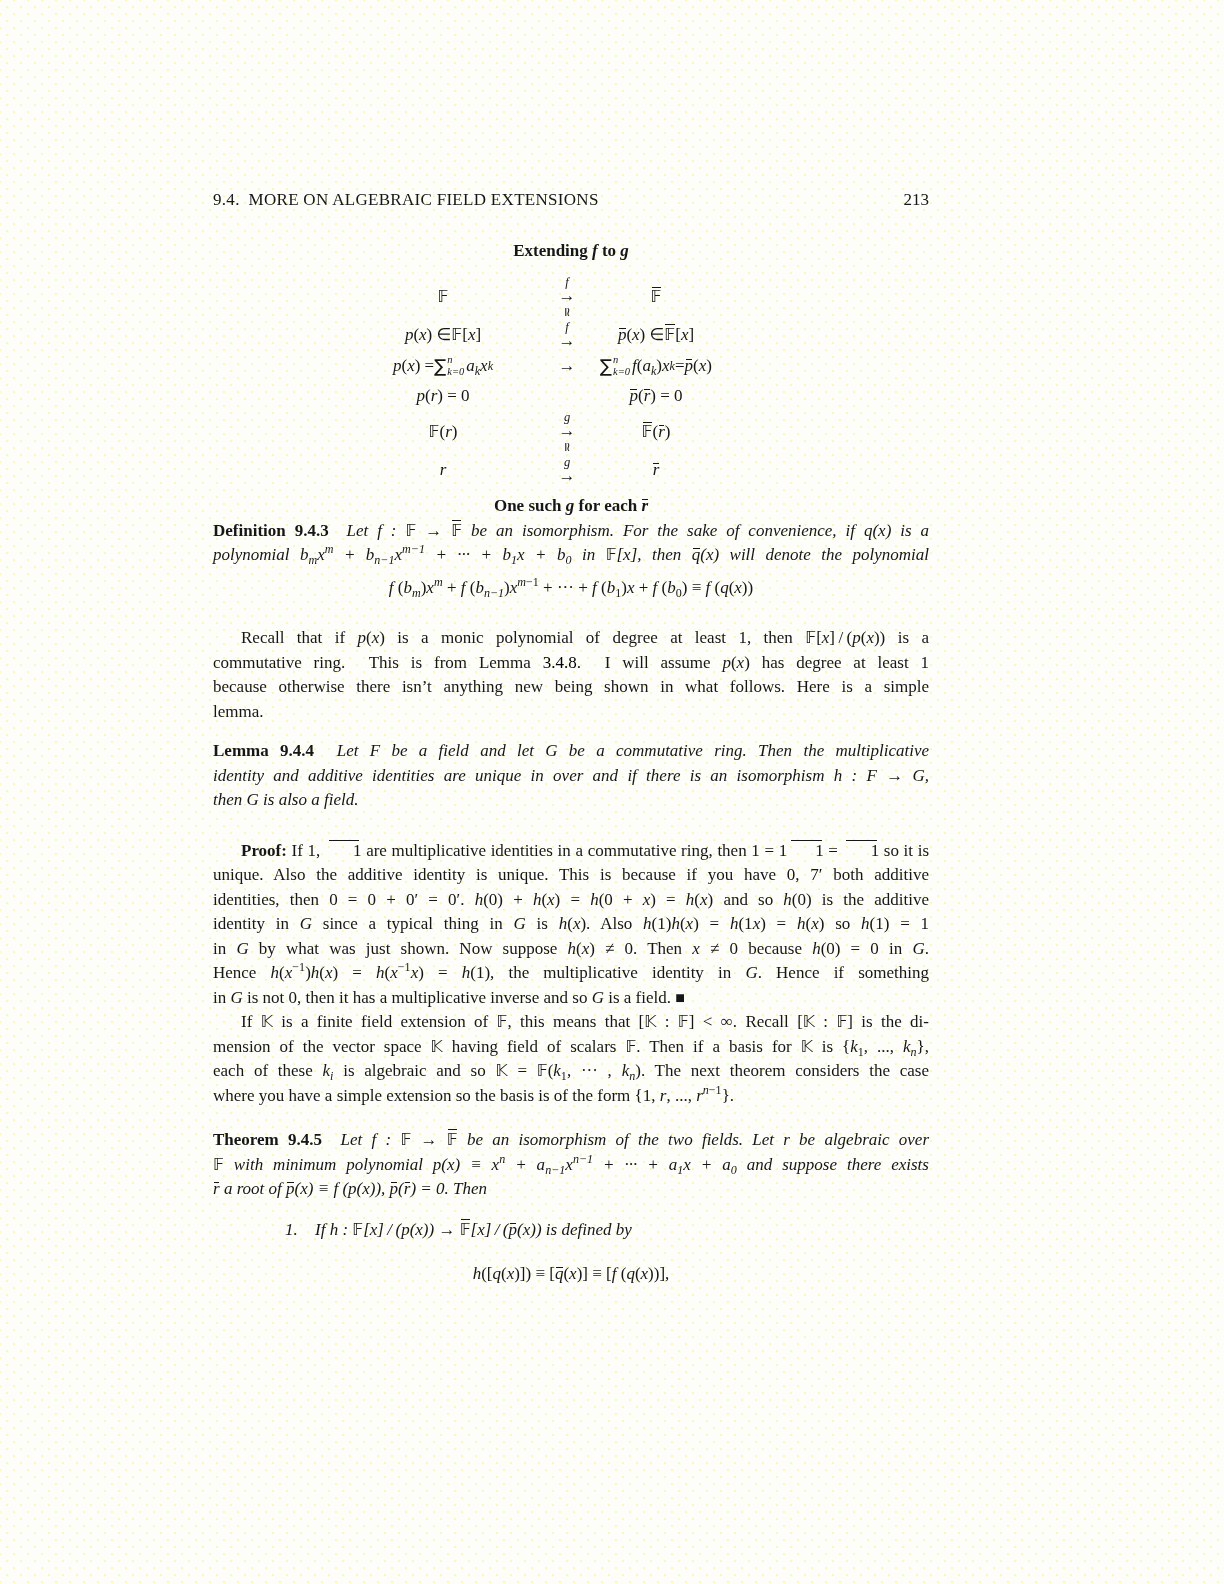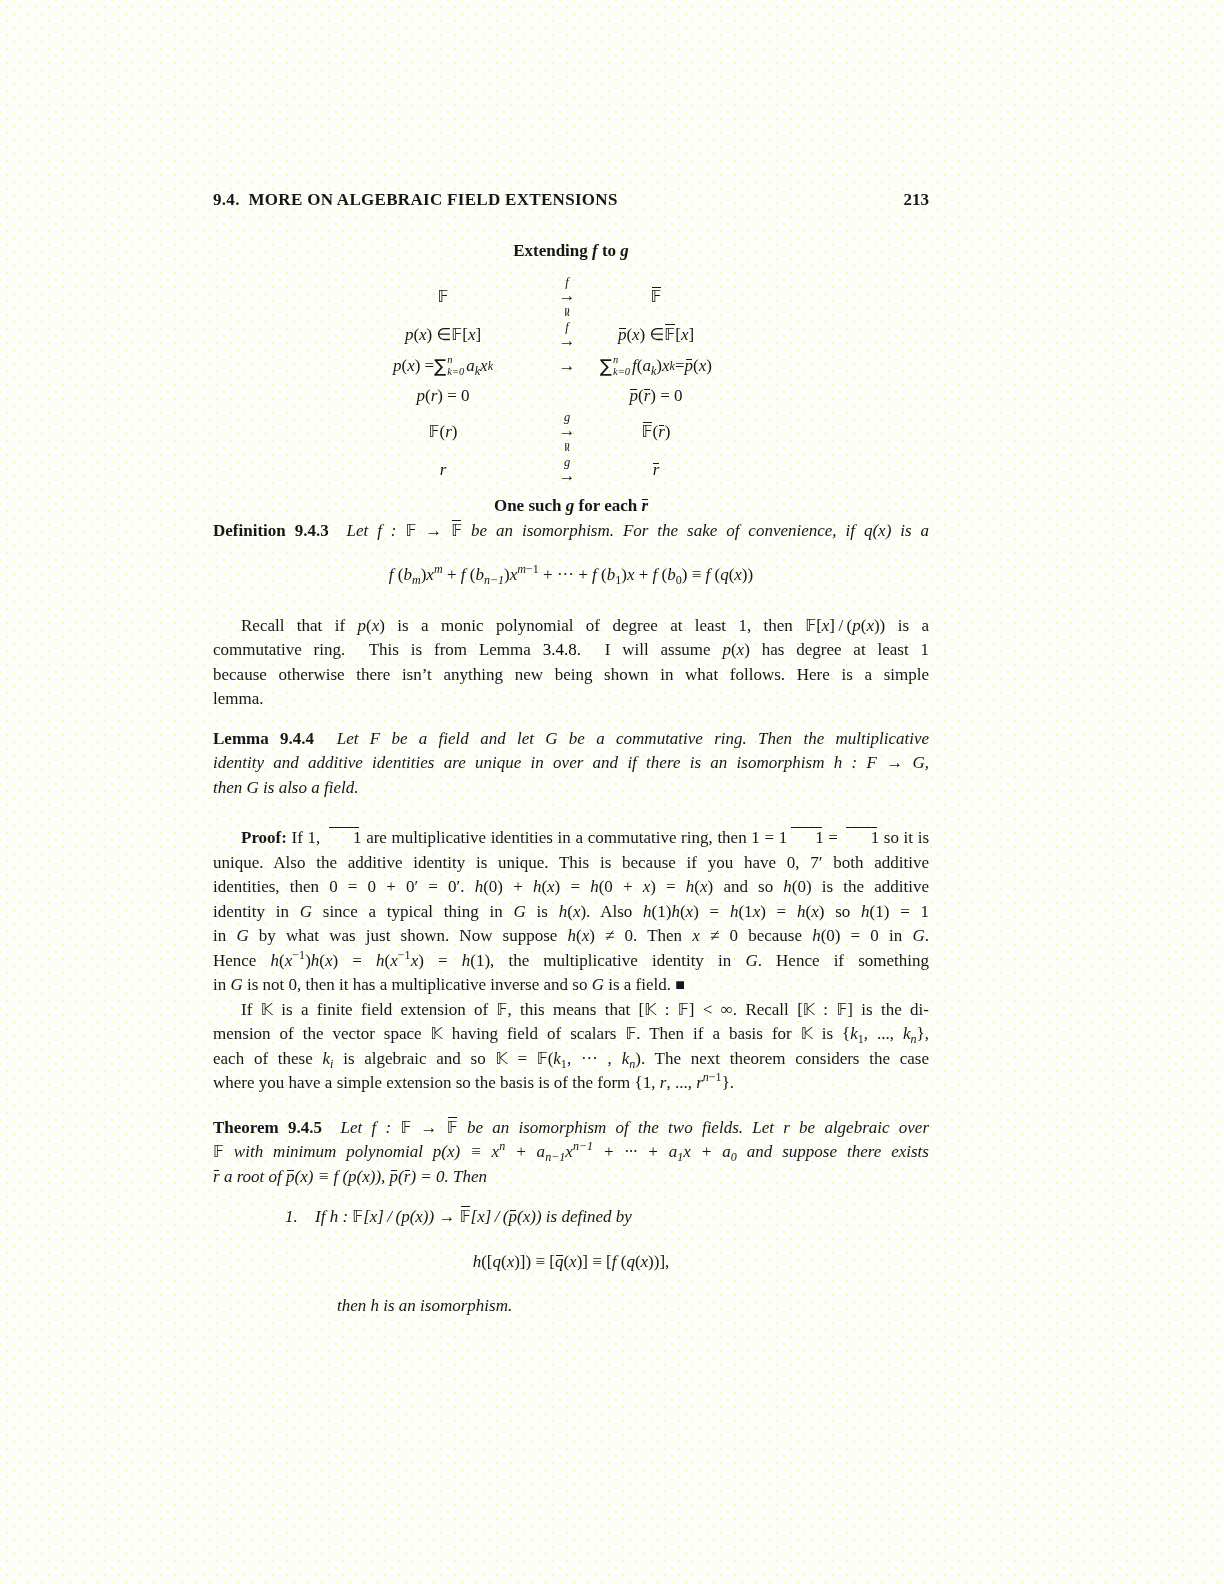--- a/index.html
+++ b/index.html
@@ -8,40 +8,40 @@
     background-color:#fdfdf9;
     background-image:
       radial-gradient(circle, rgba(250,250,150,.75) 1px, rgba(0,0,0,0) 1.5px),
       radial-gradient(circle, rgba(250,250,150,.75) 1px, rgba(0,0,0,0) 1.5px);
     background-size:14px 14px;
     background-position:0 0,7px 7px;
     font-family:"Liberation Serif", serif;
     color:#161616;
   }
   .content{position:absolute;left:213px;top:188px;width:716px;font-size:17px;line-height:24.5px;}
-  .header{display:flex;justify-content:space-between;align-items:center;font-weight:bold;}
+  .header{display:flex;justify-content:space-between;align-items:center;}
   .runhead{letter-spacing:.3px;}
   .ctitle{text-align:center;font-weight:bold;}
   .t1{margin-top:26px;}
   .t2{margin-top:8px;}
   
   .diagram{margin-top:13px;margin-left:130px;}
   .drow{display:flex;align-items:center;}
   .h42{min-height:42px;} .h32{min-height:32px;} .h30{min-height:30px;}
   .dl{width:200px;flex:none;display:flex;justify-content:center;align-items:center;white-space:nowrap;}
   .dm{width:48px;flex:none;display:flex;justify-content:center;align-items:center;}
   .dr{width:130px;flex:none;display:flex;justify-content:center;align-items:center;white-space:nowrap;}
   .astack{display:inline-flex;flex-direction:column;align-items:center;line-height:1;}
   .alabel{font-size:12.5px;font-style:italic;height:13px;}
   .aglyph{font-size:17px;margin-top:-2px;}
   .asim{font-size:13px;transform:rotate(90deg);height:14px;margin-top:1px;}
   .alabel:empty,.aglyph:empty,.asim:empty{display:none;}
   
   .def{}
-  .eq{text-align:center;margin-top:20px;}
+  .eq{text-align:center;margin-top:8px;}
   .then{margin-top:15px;}
   .recall{margin-top:26px;}
   .lem{margin-top:15px;}
   .proof{margin-top:26px;}
   .ext{margin-top:0;}
   .thm{margin-top:20px;}
   .item{margin-top:16px;margin-left:72px;display:flex;}
   .inum{width:30px;flex:none;font-style:italic;}
   .eq2{text-align:center;margin-top:20px;}
   .concl{margin-top:20px;margin-left:124px;}
@@ -143,20 +143,21 @@
       <span class="dr">
           <span class="ov"><i>r</i></span>
         </span>
     </div>
   </div>
 
   <div class="ctitle t2">One such <i>g</i> for each <span class="ov"><i>r</i></span></div>
 
   <div class="def">
     <div class="jl"><b>Definition 9.4.3</b>&nbsp; <i>Let f : <span class="bb">𝔽</span> → <span class="bb ovc">𝔽</span> be an isomorphism. For the sake of convenience, if q(x) is a</i></div>
+    <div class="jl"><i>polynomial b<sub>m</sub>x<sup>m</sup> + b<sub>n−1</sub>x<sup>m−1</sup> + ··· + b<sub>1</sub>x + b<sub>0</sub> in <span class="bb">𝔽</span>[x], then <span class="ov">q</span>(x) will denote the polynomial</i></div>
   </div>
 
   <div class="eq"><i>f</i> (<i>b<sub>m</sub></i>)<i>x</i><sup><i>m</i></sup> + <i>f</i> (<i>b<sub>n−1</sub></i>)<i>x</i><sup><i>m</i>−1</sup> + ··· + <i>f</i> (<i>b</i><sub>1</sub>)<i>x</i> + <i>f</i> (<i>b</i><sub>0</sub>) ≡ <i>f</i> (<i>q</i>(<i>x</i>))</div>
 
 
   <div class="recall">
     <div class="jl ind">Recall that if <i>p</i>(<i>x</i>) is a monic polynomial of degree at least 1, then <span class="bb">𝔽</span>[<i>x</i>] / (<i>p</i>(<i>x</i>)) is a</div>
     <div class="jl"><span>commutative ring.&nbsp; This is from Lemma </span><span class="link">3.4.8</span><span>.&nbsp; I will assume <i>p</i>(<i>x</i>) has degree at least 1</span></div>
     <div class="jl">because otherwise there isn’t anything new being shown in what follows. Here is a simple</div>
     <div class="ll">lemma.</div>
@@ -191,15 +192,14 @@
     <div class="ll"><i><span class="ov">r</span> a root of <span class="ov">p</span>(x) ≡ f (p(x)), <span class="ov">p</span>(<span class="ov">r</span>) = 0. Then</i></div>
   </div>
 
   <div class="item">
     <span class="inum">1.</span>
     <span><i>If h : <span class="bb">𝔽</span>[x] / (p(x)) → <span class="bb ovc">𝔽</span>[x] / (<span class="ov">p</span>(x)) is defined by</i></span>
   </div>
 
   <div class="eq2"><i>h</i>([<i>q</i>(<i>x</i>)]) ≡ [<span class="ov"><i>q</i></span>(<i>x</i>)] ≡ [<i>f</i> (<i>q</i>(<i>x</i>))],</div>
 
-  <div class="concl ll"><i>then h is an isomorphism.</i></div>
 
 </div>
 
 </body></html>

